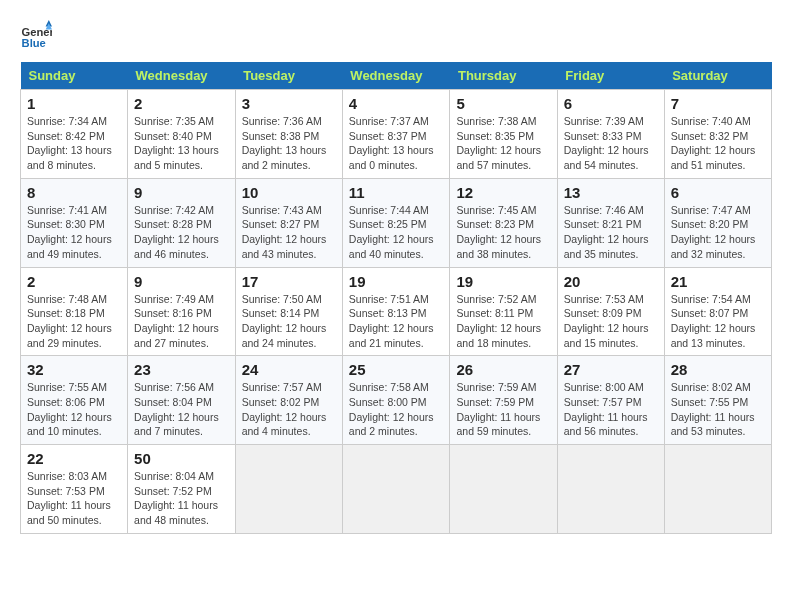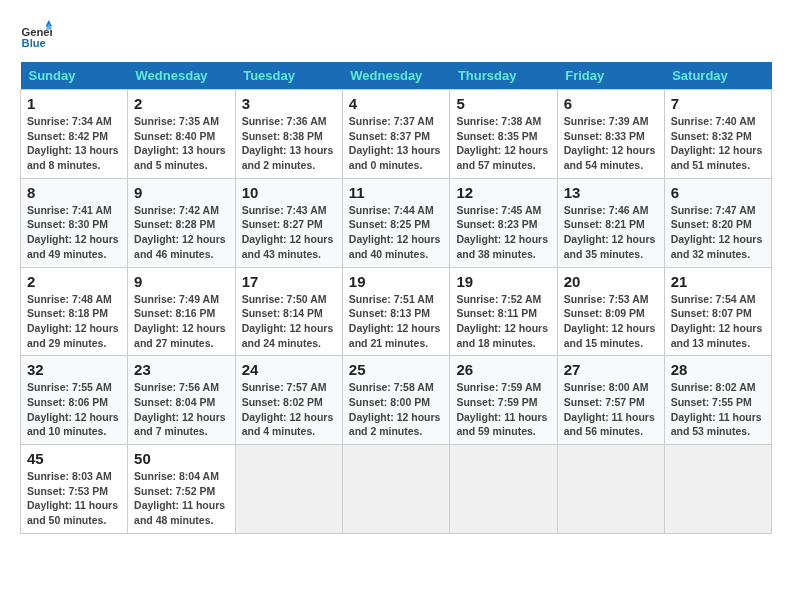--- a/index.html
+++ b/index.html
@@ -38,21 +38,21 @@
       font-size: 16px;
       color: #555;
     }
     table {
       width: 100%;
       border-collapse: collapse;
       font-size: 11px;
     }
     thead tr th {
       background-color: #1a6cb5;
-      color: #5eead4;
+      color: #bef264;
       text-align: left;
       padding: 6px 8px;
       font-size: 13px;
       font-weight: bold;
     }
     tbody tr td {
       border: 1px solid #ccc;
       vertical-align: top;
       padding: 5px 6px;
       width: 108px;
@@ -65,21 +65,20 @@
       font-size: 15px;
       font-weight: bold;
       color: #222;
       display: block;
       margin-bottom: 2px;
     }
     .day-info {
       color: #444;
       font-size: 10.5px;
       line-height: 1.4;
-      font-weight: bold;
     }
     tbody tr:nth-child(odd) td:not(.empty) {
       background: #fff;
     }
     tbody tr:nth-child(even) td:not(.empty) {
       background: #f7f9fc;
     }
   </style>
 </head>
 <body>
@@ -231,21 +230,21 @@
           <span class="day-number">27</span>
           <div class="day-info">Sunrise: 8:00 AM<br>Sunset: 7:57 PM<br>Daylight: 11 hours<br>and 56 minutes.</div>
         </td>
         <td>
           <span class="day-number">28</span>
           <div class="day-info">Sunrise: 8:02 AM<br>Sunset: 7:55 PM<br>Daylight: 11 hours<br>and 53 minutes.</div>
         </td>
       </tr>
       <tr>
         <td>
-          <span class="day-number">45</span>
+          <span class="day-number">22</span>
           <div class="day-info">Sunrise: 8:03 AM<br>Sunset: 7:53 PM<br>Daylight: 11 hours<br>and 50 minutes.</div>
         </td>
         <td>
           <span class="day-number">50</span>
           <div class="day-info">Sunrise: 8:04 AM<br>Sunset: 7:52 PM<br>Daylight: 11 hours<br>and 48 minutes.</div>
         </td>
         <td class="empty"></td>
         <td class="empty"></td>
         <td class="empty"></td>
         <td class="empty"></td>

